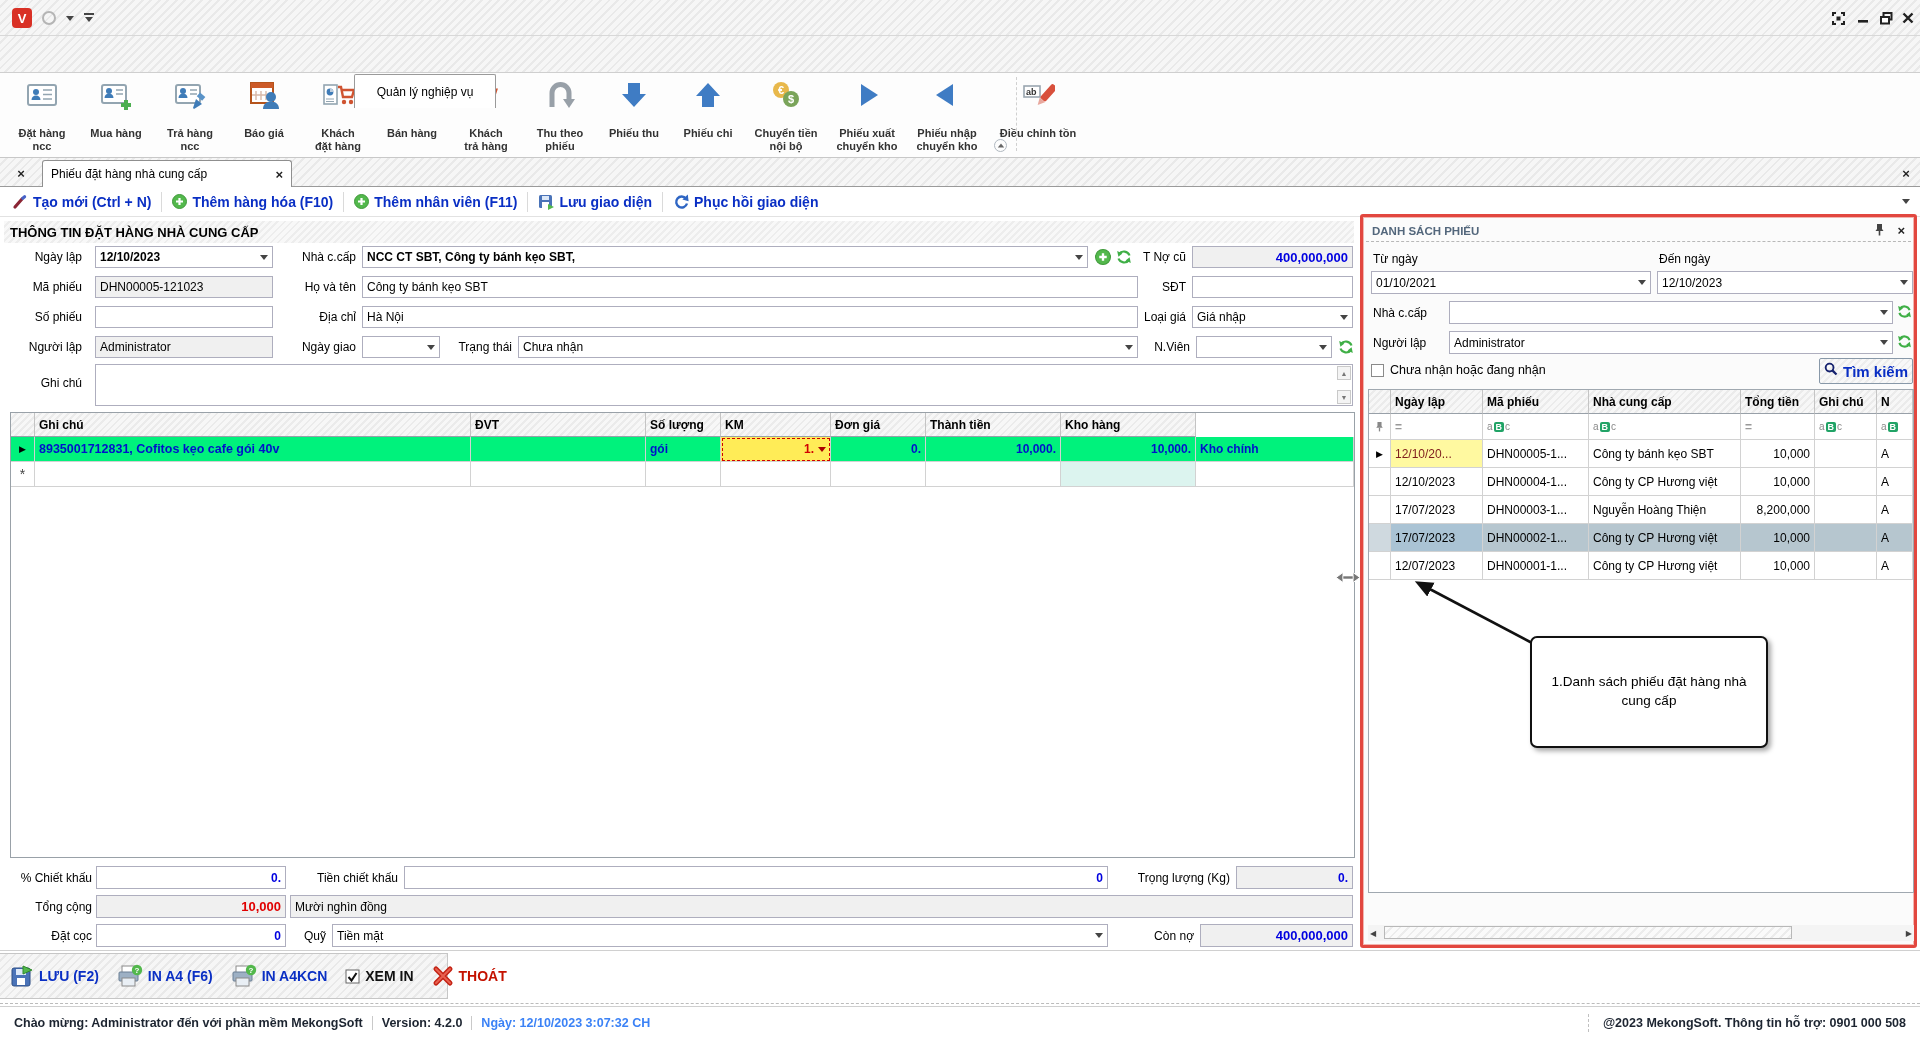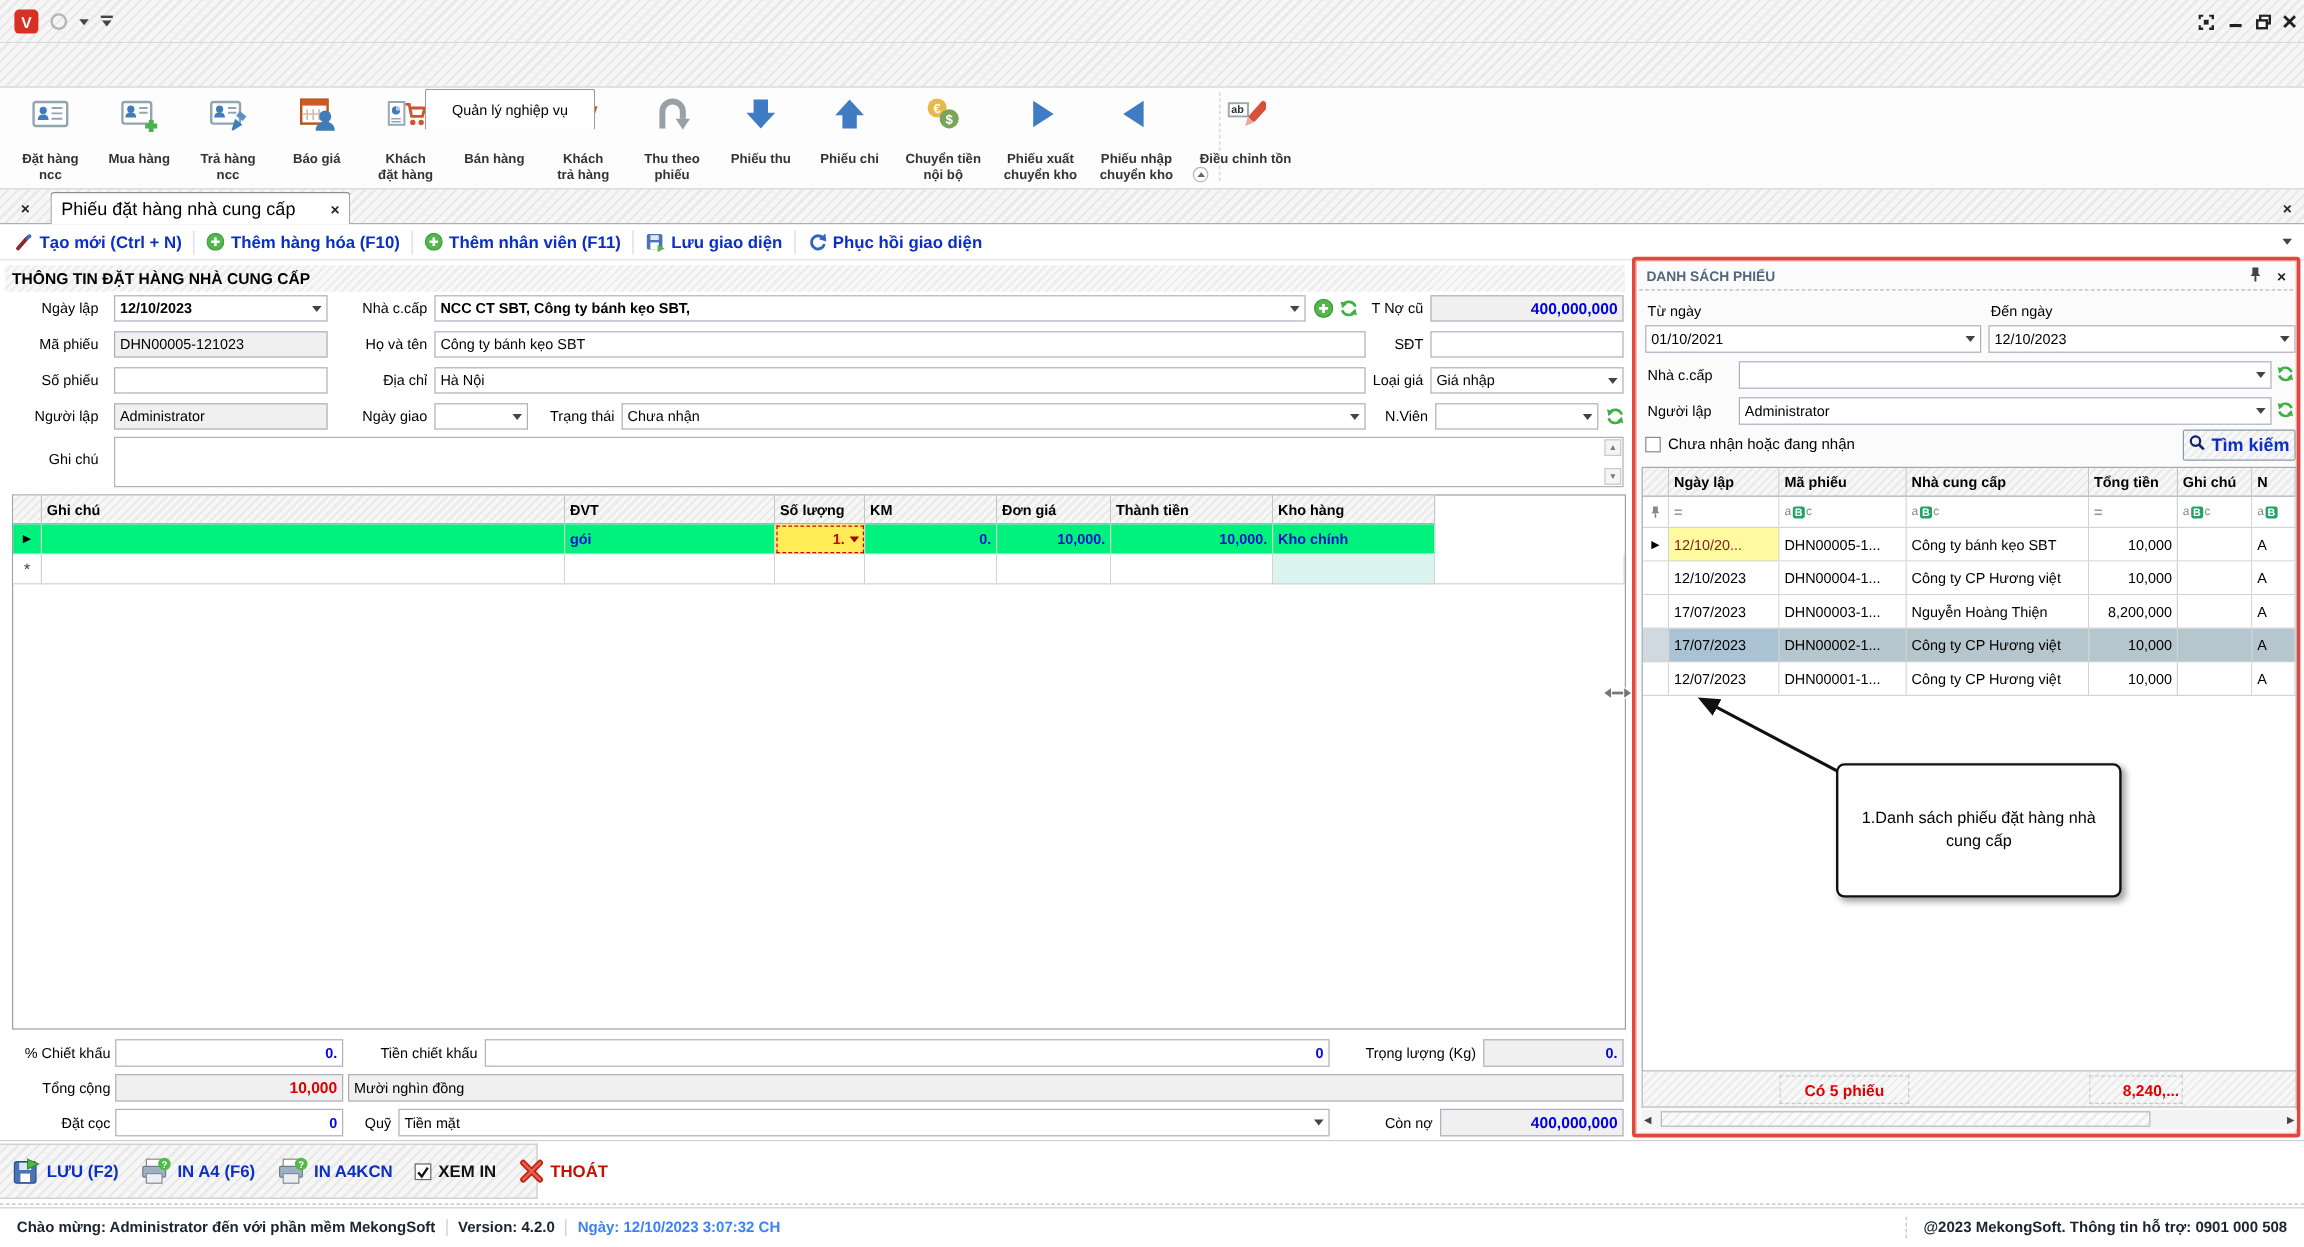--- a/index.html
+++ b/index.html
@@ -282,21 +282,21 @@
 
   <div class="r" style="left:1016px;top:4px;width:0;height:74px;border-left:1px dashed #d0d0d0"></div>
   <div class="r" style="left:994px;top:66px;width:13px;height:13px;border:1px solid #b0b8c0;border-radius:50%;display:flex;align-items:center;justify-content:center">
       <span class="caretup" style="transform:scale(.8)"></span>
     </div>
 </div>
 
 <div class="r hatch" style="left:0;top:158px;width:1920px;height:29px;border-bottom:1px solid #9a9a9a">
   <div class="r flex" style="left:8px;top:5px;width:26px;height:20px;justify-content:center;font-weight:bold;font-size:13px;color:#222">×</div>
   <div class="r flex" style="left:42px;top:2px;width:250px;height:27px;background:#fff;border:1px solid #8f8f8f;border-bottom:none;border-radius:3px 3px 0 0;padding:0 8px;gap:8px">
-    <span style="font-size:15px">Phiếu đặt hàng nhà cung cấp</span>
+    <span style="font-size:12px">Phiếu đặt hàng nhà cung cấp</span>
     <span class="sp"></span>
     <span style="font-weight:bold;font-size:13px;color:#222">×</span>
   </div>
   <div class="r flex" style="left:1896px;top:5px;width:20px;height:20px;justify-content:center;font-weight:bold;font-size:13px;color:#222">×</div>
 </div>
 
 <div class="r flex" style="left:0;top:187px;width:1920px;height:30px;background:#fff;border-bottom:1px solid #e2e2e2;padding-left:12px">
   <div class="aitem">
     <span class="acticon">
         <svg width="16" height="16" viewBox="0 0 16 16">
@@ -459,20 +459,23 @@
       </div>
     <div class="c h">
         <span>Thành tiền</span>
       </div>
     <div class="c h">
         <span>Kho hàng</span>
       </div>
   </div>
   <div class="mgrow" style="top:24px;height:25px">
     <div class="c grn" style="justify-content:center;font-size:9px">▶</div>
+    <div class="c grn bluetxt" style="font-size:12.5px">
+        <span>8935001712831, Cofitos kẹo cafe gói 40v</span>
+      </div>
     <div class="c grn">
         <span></span>
       </div>
     <div class="c grn bluetxt">
         <span>gói</span>
       </div>
     <div class="c rt" style="background:#ffec57;outline:1px dashed #d00000;outline-offset:-2px;color:#d00000;font-weight:bold">
         <span>1.</span>
         <span class="caret" style="border-top-color:#a00"></span>
       </div>
@@ -833,28 +836,20 @@
       <div class="c rt">
           <span>10,000</span>
         </div>
       <div class="c"></div>
       <div class="c">
           <span>A</span>
         </div>
     </div>
   </div>
 
-  <div class="r hatch2 flex" style="left:5px;top:676px;width:546px;height:30px;border:1px solid #b8b8b8;border-top:none">
-    <div style="position:absolute;left:114px;top:3px;width:108px;height:24px;border:1px dashed #c8c8c8;background:#fff0;display:flex;align-items:center;justify-content:center;color:#e00000;font-weight:bold;font-size:13px">
-        <span>Có 5 phiếu</span>
-      </div>
-    <div style="position:absolute;left:372px;top:3px;width:78px;height:24px;border:1px dashed #c8c8c8;display:flex;align-items:center;justify-content:flex-end;color:#e00000;font-weight:bold;font-size:13px;padding-right:2px">
-        <span>8,240,...</span>
-      </div>
-  </div>
 
   <div class="r" style="left:5px;top:708px;width:546px;height:16px;background:#f4f4f4">
     <span style="position:absolute;left:2px;top:4px;font-size:8px;color:#444">◀</span>
     <div style="position:absolute;left:16px;top:1px;width:408px;height:13px;border:1px solid #b8b8b8;background:repeating-linear-gradient(135deg,#fafafa 0 4px,#ececec 4px 6px)"></div>
     <span style="position:absolute;right:2px;top:4px;font-size:8px;color:#444">▶</span>
   </div>
 </div>
 
 <svg class="r" style="left:1408px;top:576px;width:136px;height:74px" viewBox="0 0 136 74">
   <defs>

